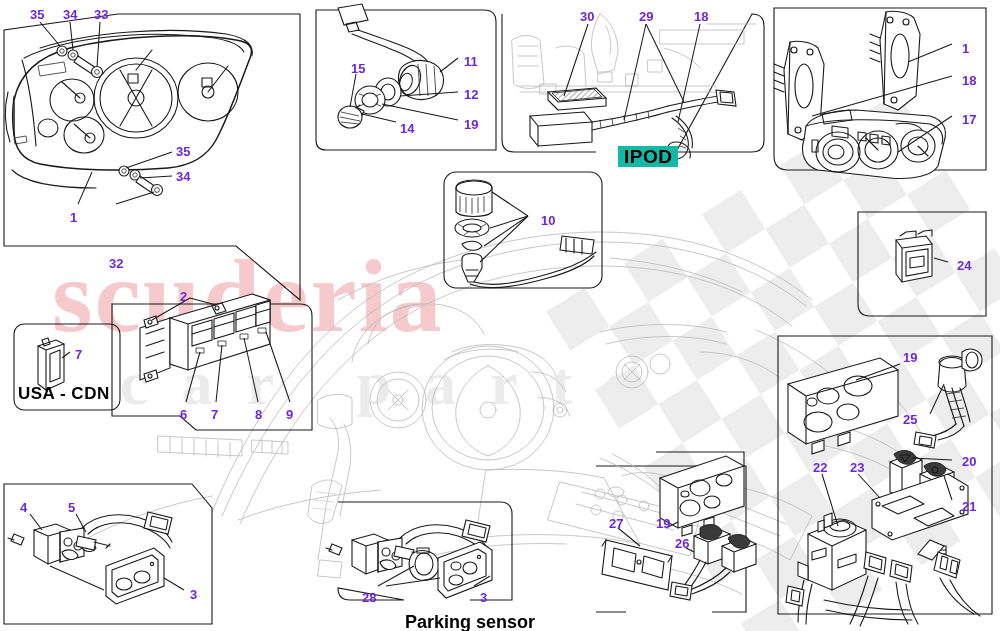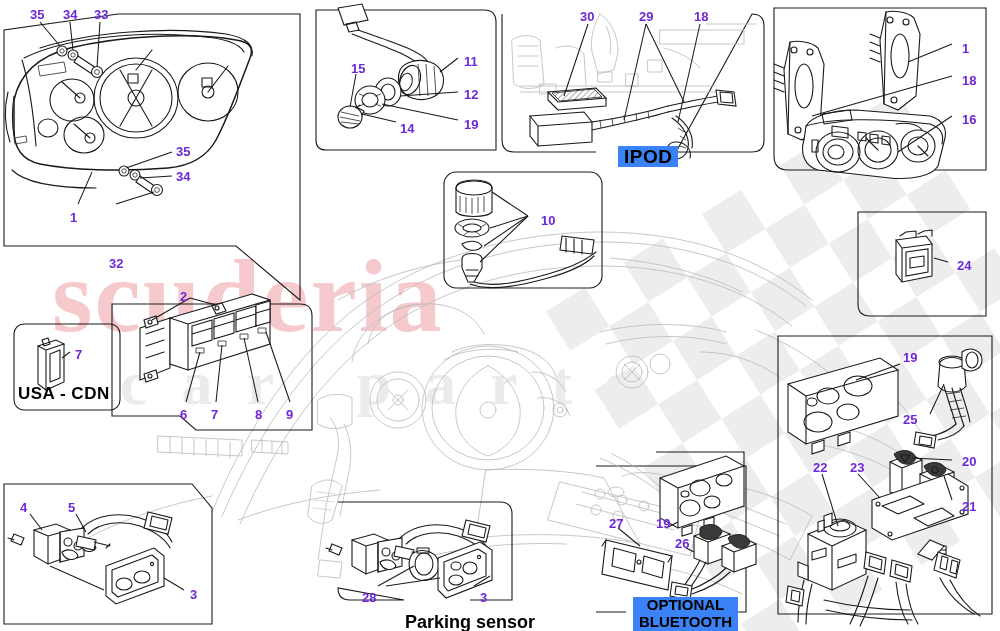--- a/index.html
+++ b/index.html
@@ -65,21 +65,21 @@
     font-weight:bold;
     color:#000;
     white-space:nowrap;
   }
   .cap.ipod{font-size:19px;letter-spacing:.5px;}
   .cap.usa{font-size:17px;letter-spacing:.5px;}
   .cap.ps1{font-size:14px;}
   .cap.ps2{font-size:18px;padding-left:28px;}
   .cap.bt{font-size:15px;text-align:center;line-height:1.12;}
   
-  .knock{background:#3b82f6;padding:0 6px;}
+  .knock{background:#14b8a6;padding:0 6px;}
 </style>
 </head>
 <body>
 
 <div id="sheet">
 
   <div id="wm-layer">
     <div class="wm-scuderia">scuderia</div>
     <div class="wm-carparts">car parts</div>
     <div class="flag" id="flagbox">
@@ -697,21 +697,21 @@
       <div class="lbl" style="left: 351px; top: 62px;">15</div>
       <div class="lbl" style="left: 464px; top: 55px;">11</div>
       <div class="lbl" style="left: 464px; top: 88px;">12</div>
       <div class="lbl" style="left: 464px; top: 118px;">19</div>
       <div class="lbl" style="left: 400px; top: 122px;">14</div>
       <div class="lbl" style="left: 580px; top: 10px;">30</div>
       <div class="lbl" style="left: 639px; top: 10px;">29</div>
       <div class="lbl" style="left: 694px; top: 10px;">18</div>
       <div class="lbl" style="left: 962px; top: 42px;">1</div>
       <div class="lbl" style="left: 962px; top: 74px;">18</div>
-      <div class="lbl" style="left: 962px; top: 113px;">16</div>
+      <div class="lbl" style="left: 962px; top: 113px;">17</div>
       <div class="lbl" style="left: 533px; top: 214px; margin-left: 8px;">10</div>
       <div class="lbl" style="left: 957px; top: 259px;">24</div>
       <div class="lbl" style="left: 180px; top: 290px;">2</div>
       <div class="lbl" style="left: 75px; top: 348px;">7</div>
       <div class="lbl" style="left: 180px; top: 408px;">6</div>
       <div class="lbl" style="left: 211px; top: 408px;">7</div>
       <div class="lbl" style="left: 255px; top: 408px;">8</div>
       <div class="lbl" style="left: 286px; top: 408px;">9</div>
       <div class="lbl" style="left: 903px; top: 351px;">19</div>
       <div class="lbl" style="left: 903px; top: 413px;">25</div>
@@ -727,18 +727,14 @@
       <div class="lbl" style="left: 609px; top: 517px;">27</div>
       <div class="lbl" style="left: 656px; top: 517px;">19</div>
       <div class="lbl" style="left: 675px; top: 537px; text-align: right;">26</div>
     </div>
 
   <div class="cap ipod" style="left:618px;top:146px;">
     <span class="knock">IPOD</span>
   </div>
   <div class="cap usa" style="left:18px;top:384px;">USA - CDN</div>
   <div class="cap ps2" style="left:377px;top:612px;">Parking sensor</div>
-  <div class="cap bt" style="left:633px;top:597px;">
-    <div class="knock">OPTIONAL</div>
-    <div class="knock">BLUETOOTH</div>
-  </div>
 
 </div>
 
 </body></html>

